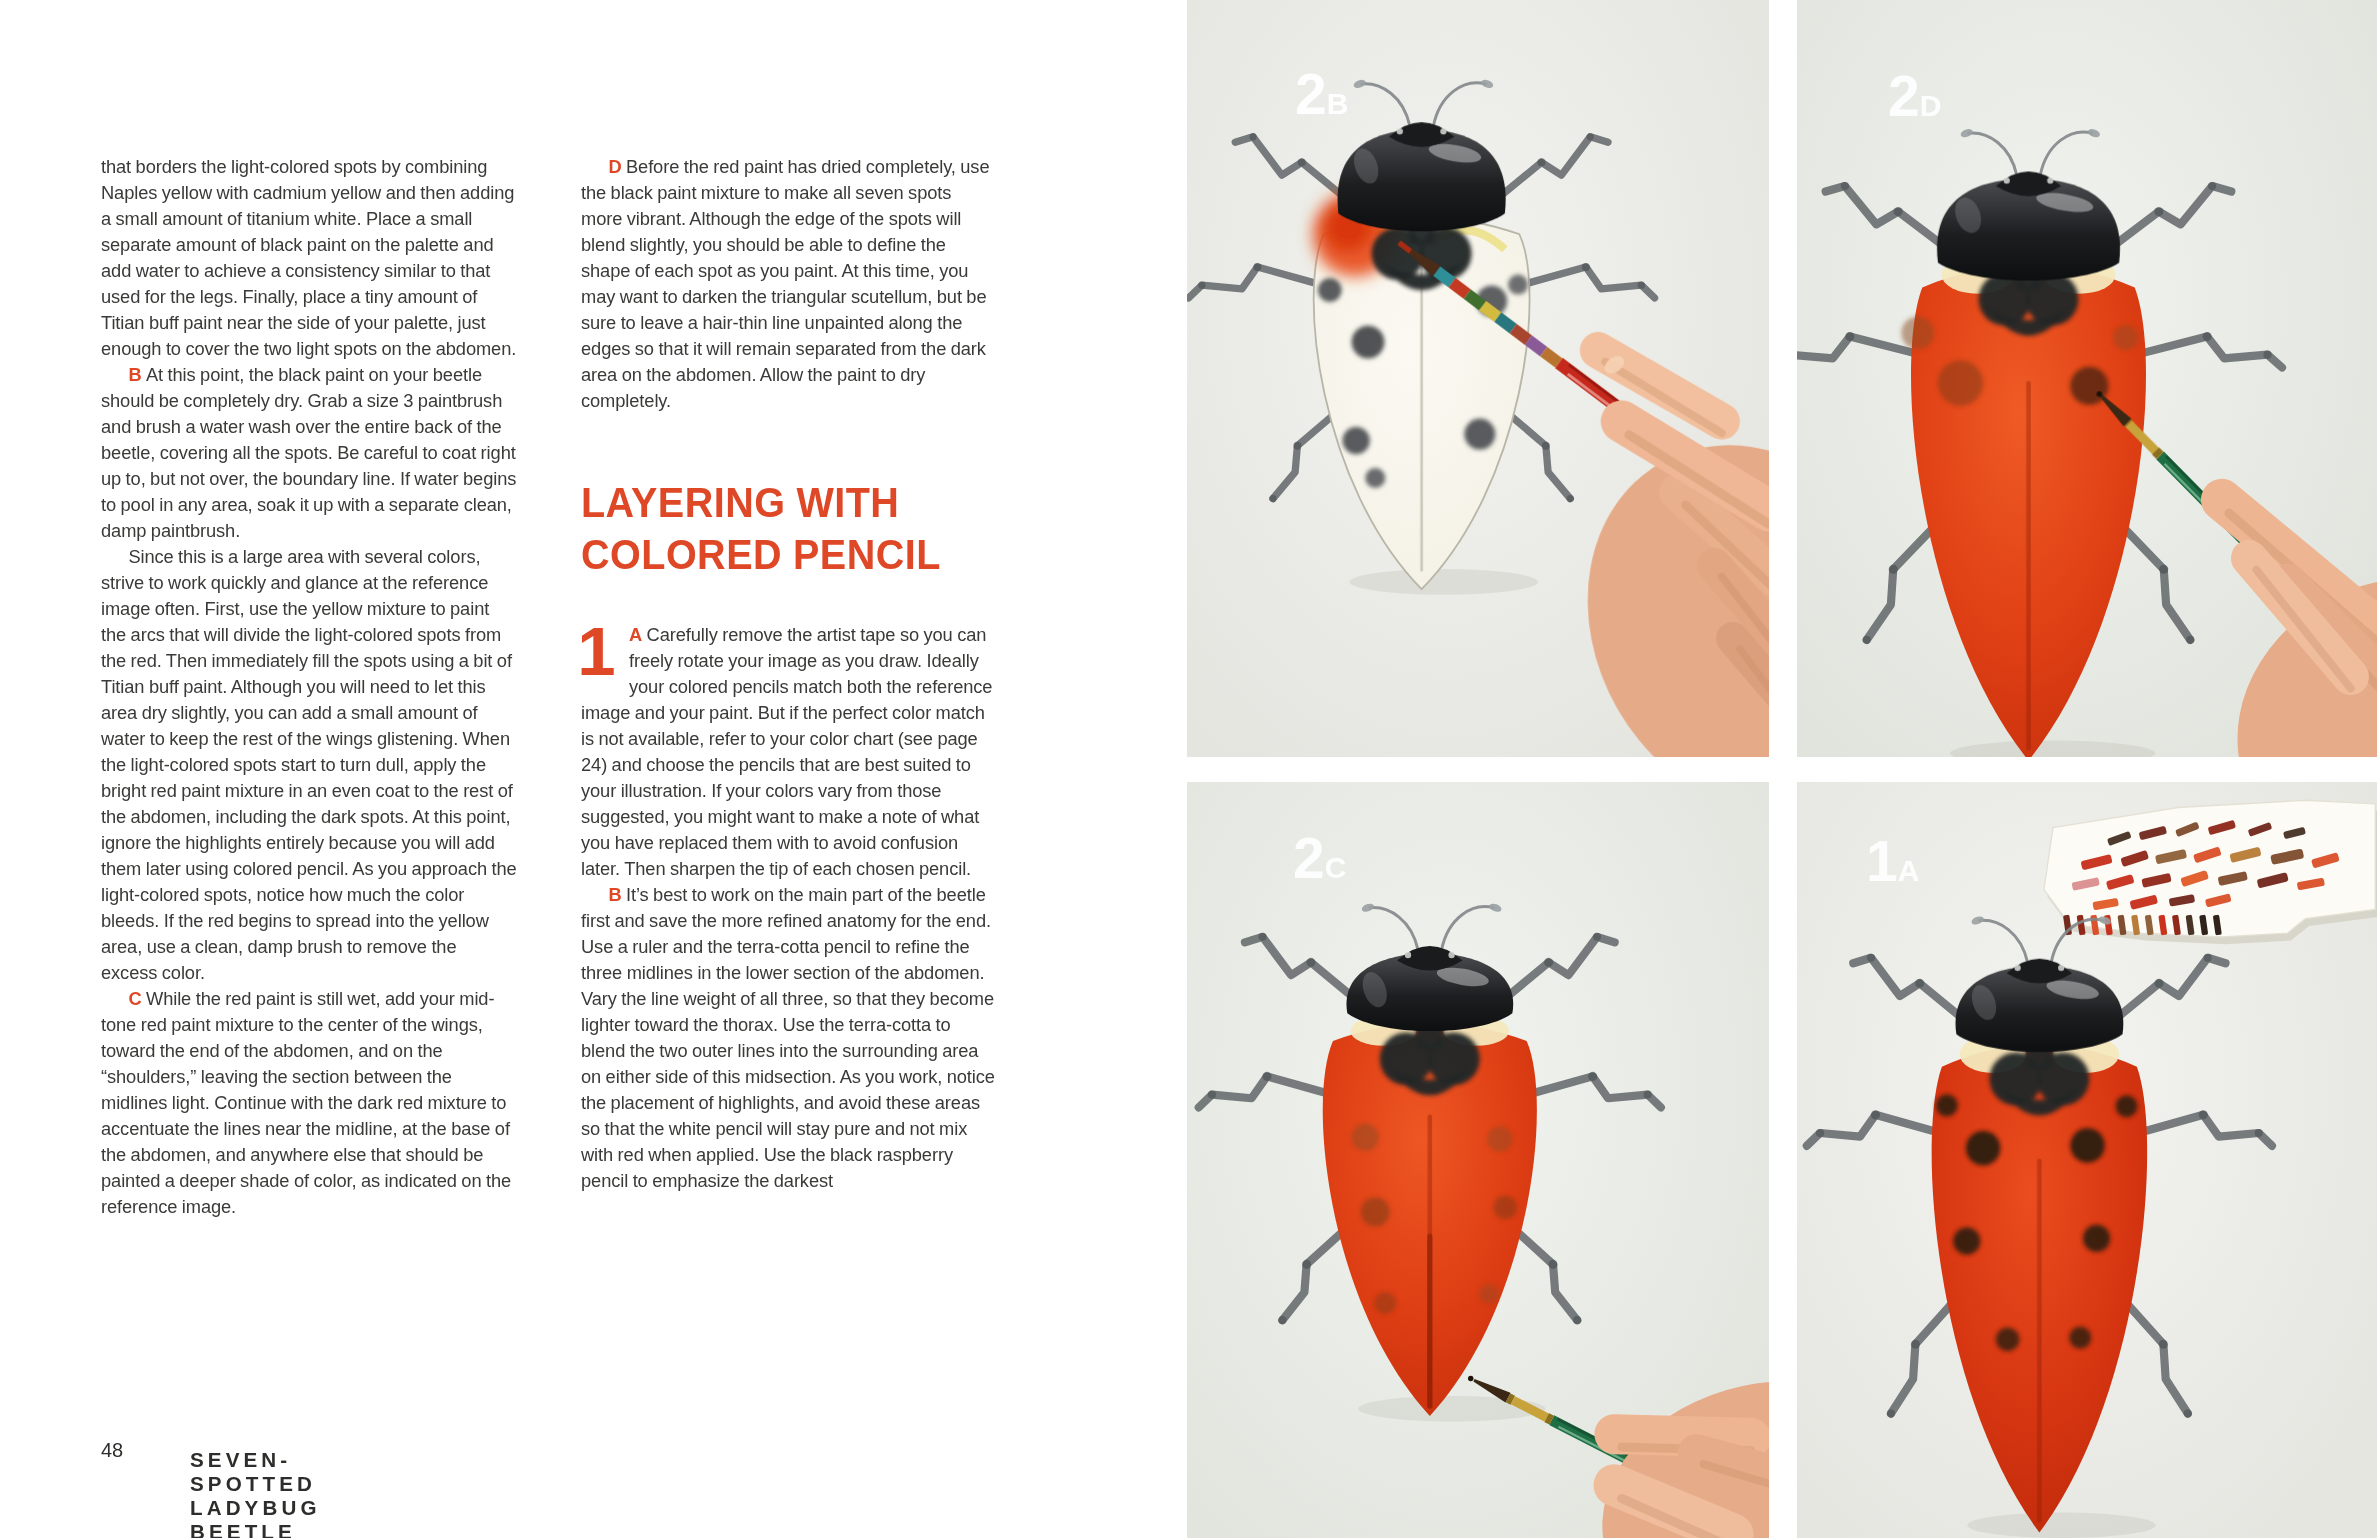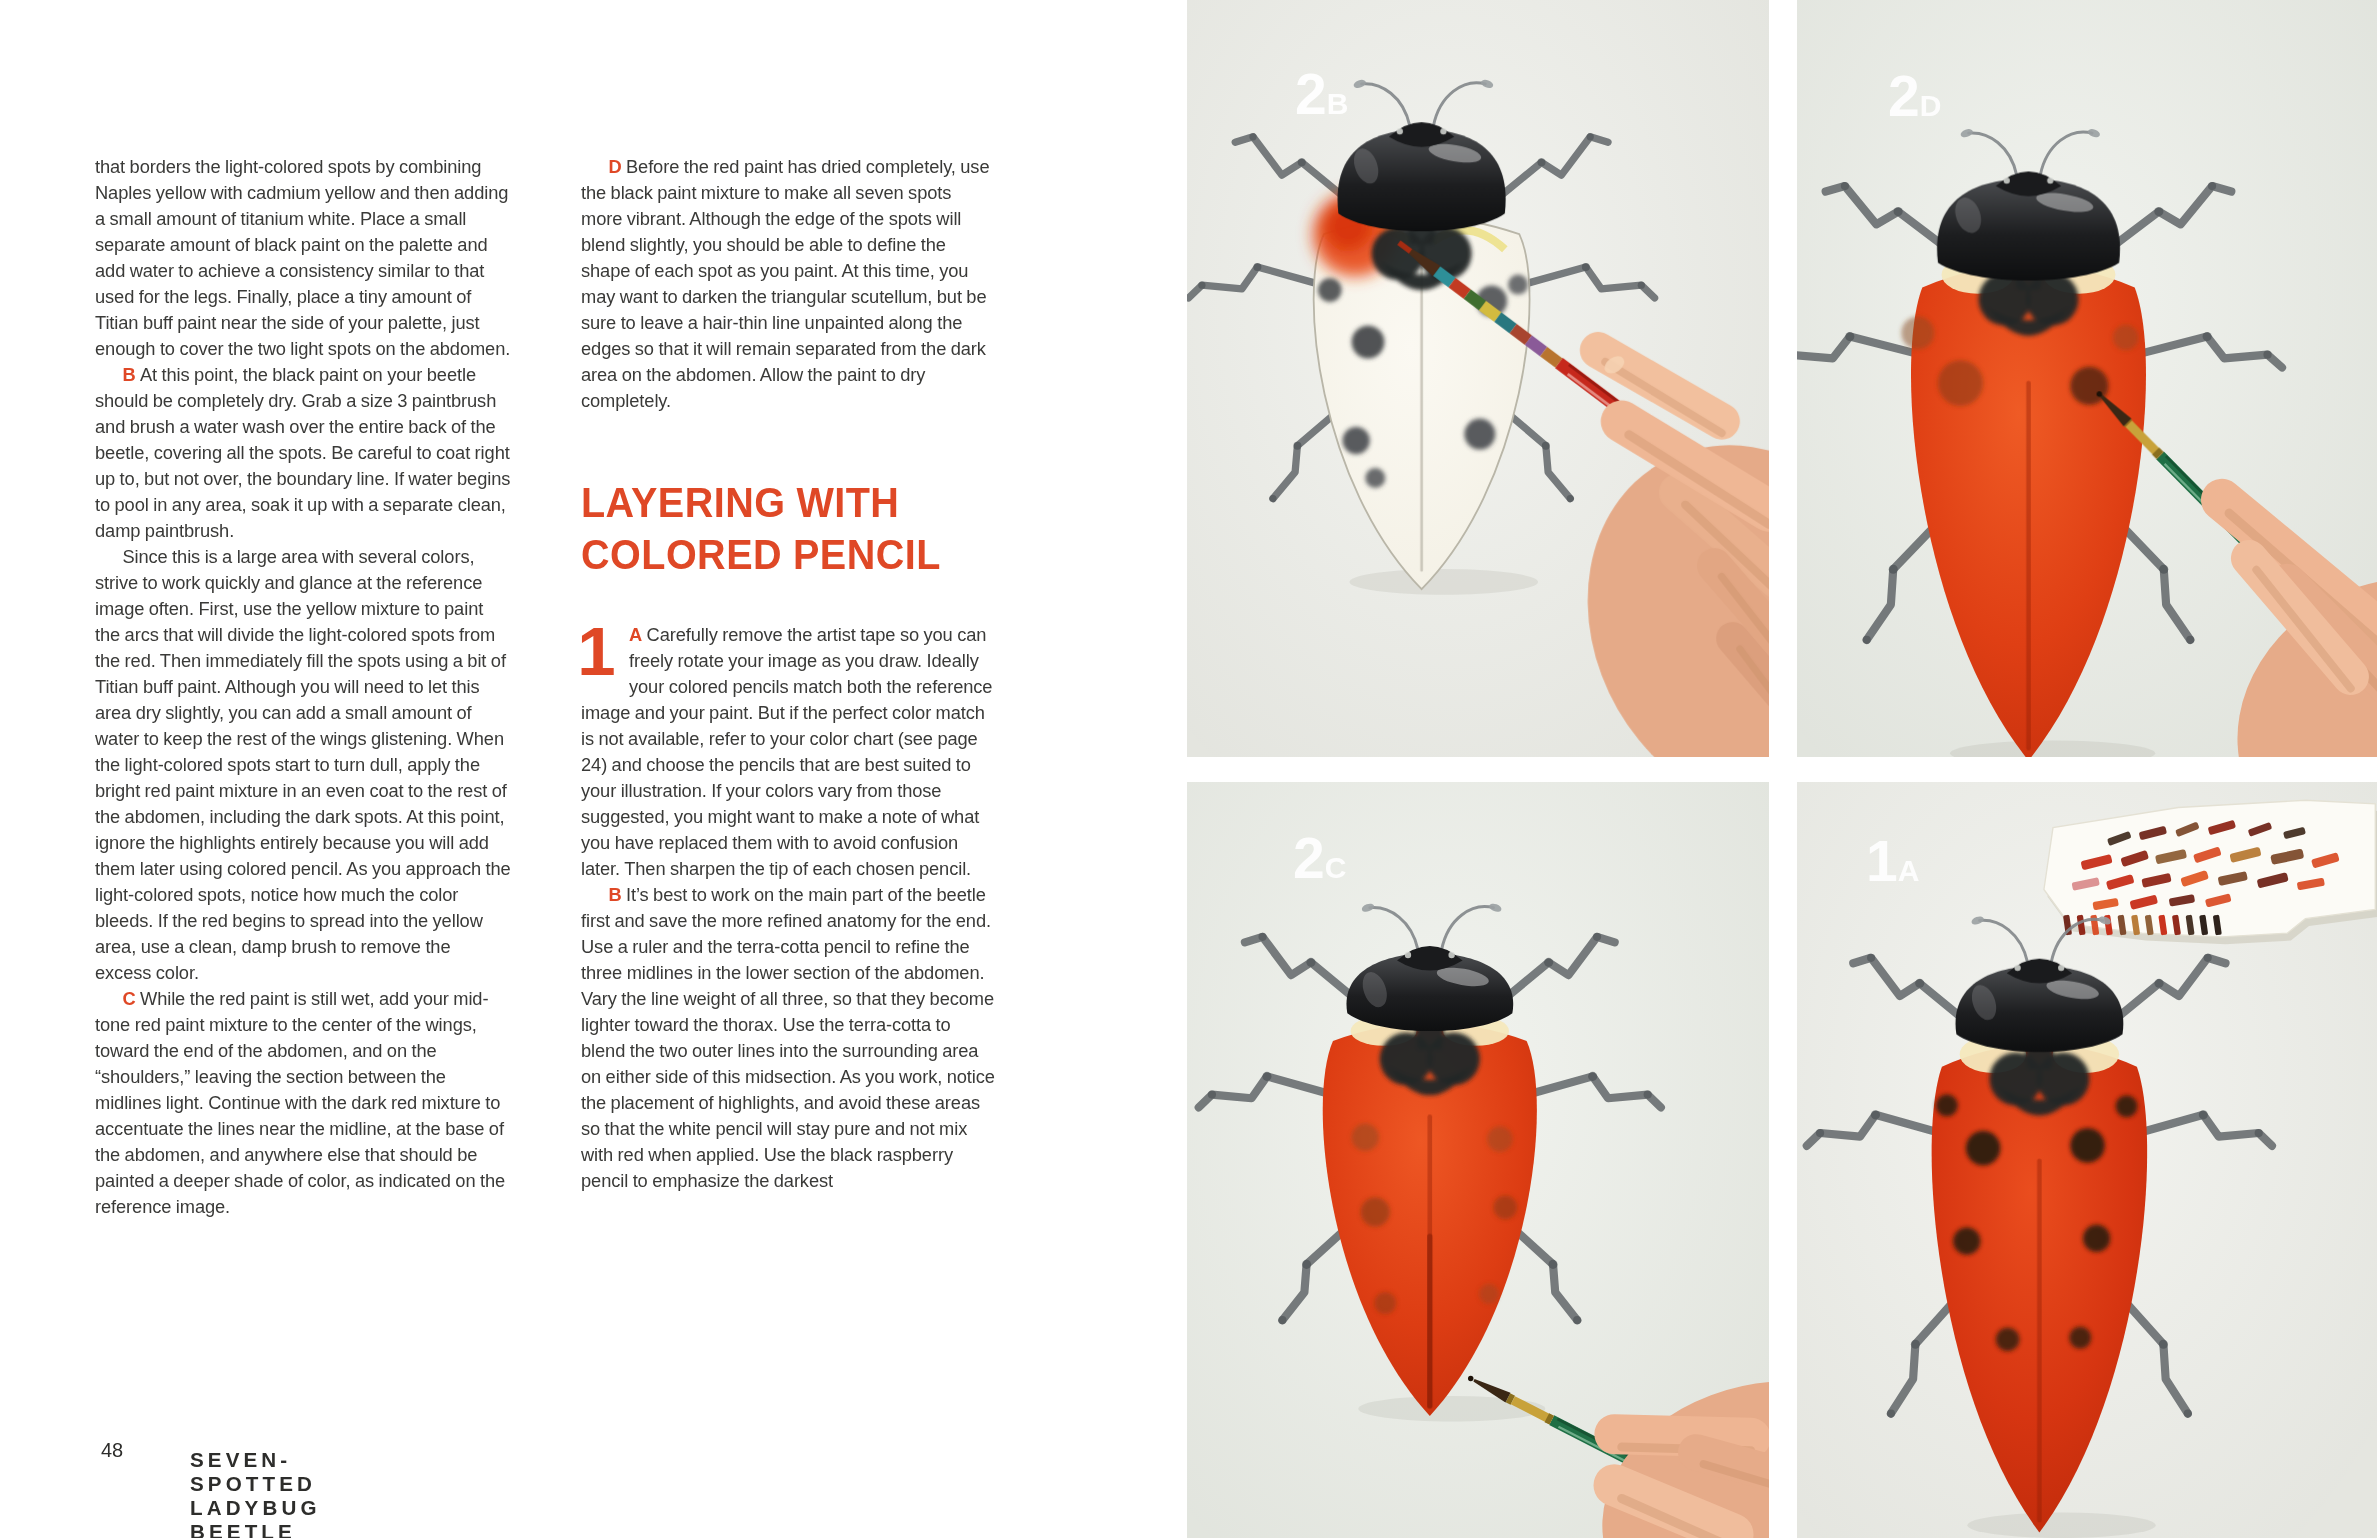--- a/index.html
+++ b/index.html
@@ -3,21 +3,21 @@
 <meta charset="utf-8">
 <style>
   html,body{margin:0;padding:0;}
   body{
     width:2377px;height:1538px;position:relative;background:#ffffff;
     font-family:"Liberation Sans","DejaVu Sans",sans-serif;color:#3a3a38;
     overflow:hidden;
   }
   .col{position:absolute;top:154px;width:416px;font-size:18.3px;line-height:26px;
        letter-spacing:-0.1px;word-spacing:-0.5px;text-align:left;}
-  #col1{left:95px;}
+  #col1{left:101px;}
   #col2{left:541px;margin-left:40px;}
   .body-para{margin:0;}
   .body-para.indent{text-indent:27.4px;}
   .marker{color:var(--accent,#df4826);font-weight:bold;}
   h2.heading{
     margin:62px 0 42px 0;color:var(--accent,#df4826);font-weight:bold;
     font-size:43px;line-height:52px;letter-spacing:0.5px;
     transform:scaleX(0.92);transform-origin:left top;white-space:nowrap;
   }
   .step{position:relative;}

